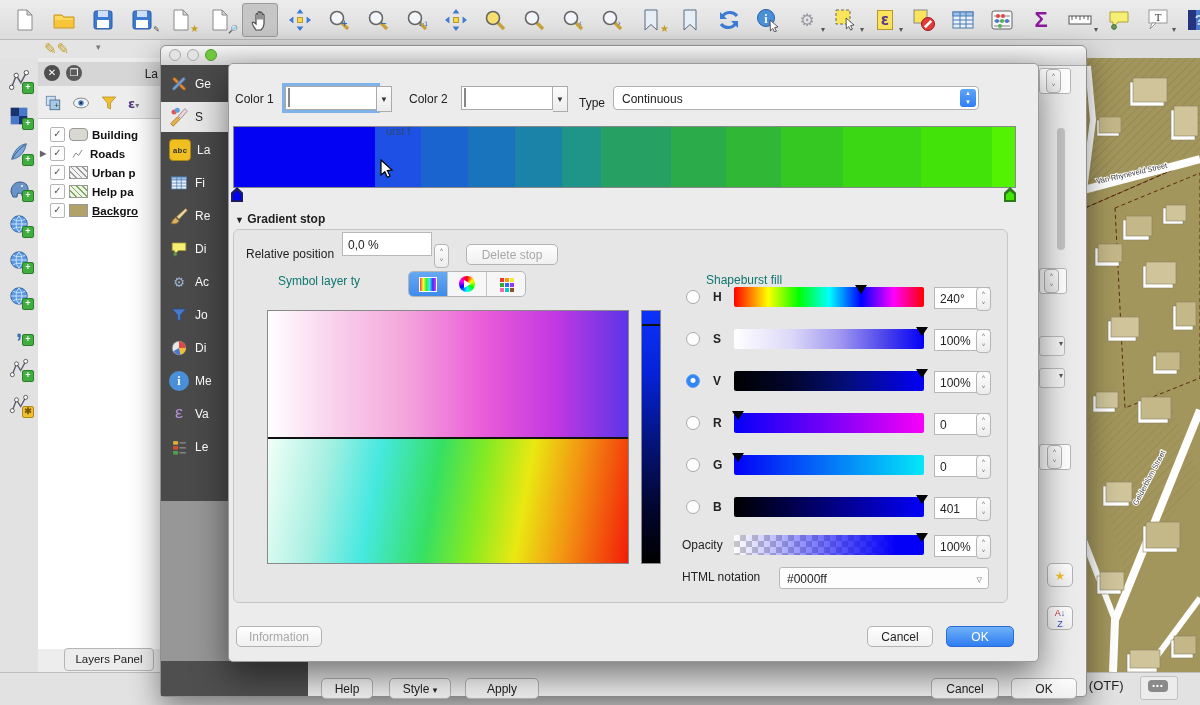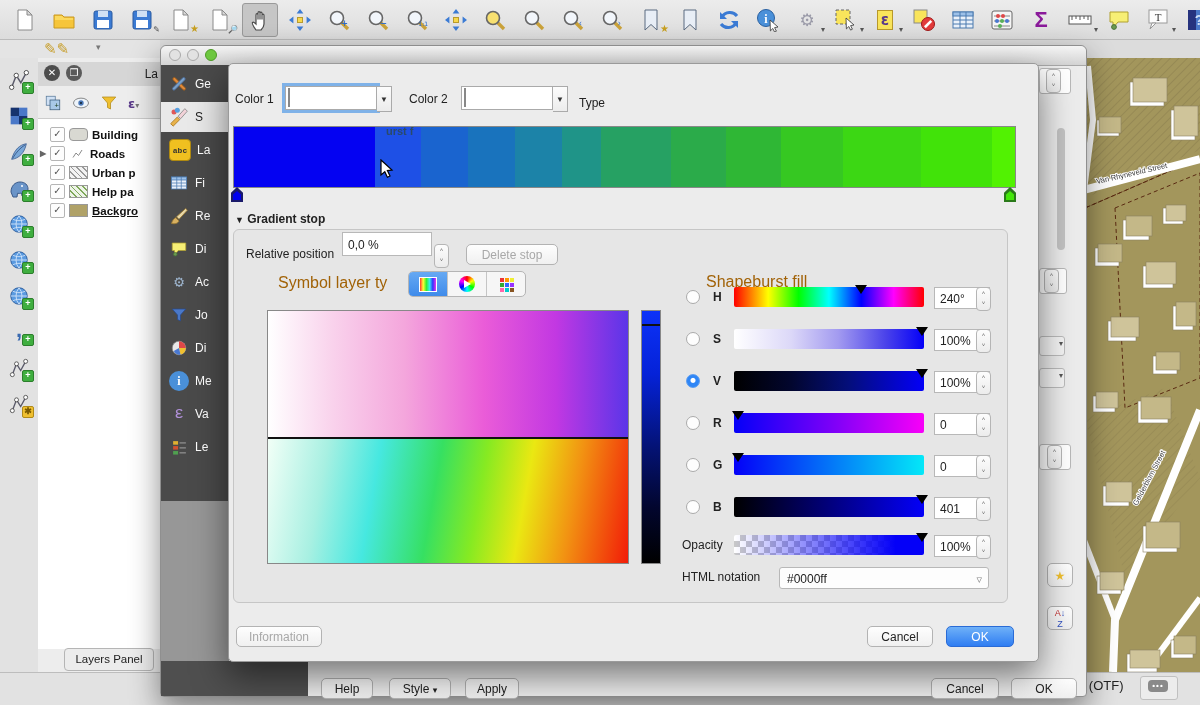--- a/index.html
+++ b/index.html
@@ -67,22 +67,22 @@
   
   .pick{left:228px;top:63px;width:809px;height:597px;background:#ececec;border:1px solid #9a9a9a;border-radius:5px;box-shadow:0 14px 34px rgba(0,0,0,.5);}
   .lab{position:absolute;font-size:12px;color:#222;}
   .cswatch{position:absolute;width:92px;height:24px;border:1px solid #aaa;background:#fff;padding:2px;box-sizing:border-box;}
   .cswatch .inner{width:100%;height:100%;border:1px solid #888;}
   .cswatch.focus{outline:3px solid #7fb2e8;outline-offset:0;}
   .ddarrow{position:absolute;width:14px;height:24px;background:linear-gradient(#fcfcfc,#ececec);border:1px solid #aaa;border-left:none;font-size:8px;color:#333;text-align:center;line-height:26px;}
   .combo{position:absolute;height:24px;background:#fff;border:1px solid #b0b0b0;border-radius:4px;font-size:12px;color:#222;line-height:24px;padding-left:8px;box-sizing:border-box;}
   .combo .bluecap{position:absolute;right:2px;top:2px;width:16px;height:18px;background:linear-gradient(#5fa5f7,#2f7df2);border-radius:3px;color:#fff;font-size:6px;line-height:9px;text-align:center;}
   .gradbar{position:absolute;left:4px;top:62px;width:781px;height:60px;border:1px solid #888;
-    background:linear-gradient(90deg,#0402f2 0,#0402f2 18%,#1e50e6 18%,#1e50e6 24%,#1a64cf 24%,#1a64cf 30%,#1973bd 30%,#1973bd 36%,#1c83a8 36%,#1c83a8 42%,#1f9488 42%,#1f9488 47%,#26a163 47%,#26a163 56%,#2bab4a 56%,#2bab4a 63%,#2fb735 63%,#2fb735 70%,#36c822 70%,#36c822 78%,#3cd714 78%,#3cd714 88%,#41e309 88%,#41e309 97%,#52f202 97%);font-weight:bold;}
-  .ghost{position:absolute;color:#a16207;font-size:16px;}
+    background:linear-gradient(90deg,#0402f2 0,#0402f2 18%,#1e50e6 18%,#1e50e6 24%,#1a64cf 24%,#1a64cf 30%,#1973bd 30%,#1973bd 36%,#1c83a8 36%,#1c83a8 42%,#1f9488 42%,#1f9488 47%,#26a163 47%,#26a163 56%,#2bab4a 56%,#2bab4a 63%,#2fb735 63%,#2fb735 70%,#36c822 70%,#36c822 78%,#3cd714 78%,#3cd714 88%,#41e309 88%,#41e309 97%,#52f202 97%);}
+  .ghost{position:absolute;color:#0f766e;font-size:12px;}
   .stop{position:absolute;width:12px;height:15px;clip-path:polygon(50% 0,100% 38%,100% 100%,0 100%,0 38%);}
   .stop i{position:absolute;left:2px;top:4px;width:8px;height:9px;clip-path:polygon(50% 0,100% 38%,100% 100%,0 100%,0 38%);}
   .sect{position:absolute;font-size:12px;font-weight:bold;color:#222;}
   .groupbox{position:absolute;left:4px;top:165px;width:773px;height:372px;background:#e6e6e6;border:1px solid #c6c6c6;border-radius:6px;}
   .tabseg{position:absolute;display:flex;border:1px solid #b5b5b5;border-radius:5px;overflow:hidden;background:#f6f6f6;}
   .tab{width:38px;height:24px;display:flex;align-items:center;justify-content:center;border-right:1px solid #c5c5c5;}
   .tab.sel{background:linear-gradient(#66a9f3,#3f8bea);}
   .tico-spec{width:16px;height:13px;border:1px solid #fff;background:linear-gradient(90deg,#f33,#ff3,#3e3,#3ee,#33f,#e3e);}
   .tico-wheel{width:16px;height:16px;border-radius:50%;background:conic-gradient(#f00,#ff0,#0f0,#0ff,#00f,#f0f,#f00);position:relative;}
   .tico-wheel:after{content:"";position:absolute;left:5px;top:4px;border-left:7px solid #fff;border-top:4px solid transparent;border-bottom:4px solid transparent;}
@@ -746,35 +746,36 @@
     <div class="mini-dd" style="left:878px;top:290px"></div>
     <div class="mini-dd" style="left:878px;top:322px"></div>
     <div class="spinbox" style="left:878px;top:398px;width:30px;height:24px"></div>
     <div class="stepper" style="left:886px;top:399px">˄<br>˅</div>
     <div class="btn" style="left:886px;top:517px;width:26px;height:24px;line-height:24px"><span style="color:#f0c030">★</span></div>
     <div class="btn" style="left:886px;top:560px;width:26px;height:24px;font-size:9px;line-height:11px;padding-top:1px"><span><span style="color:#c03030">A</span><span style="color:#3050c0">↓</span><br><span style="color:#3050c0">Z</span></span></div>
 
     <div class="lpd-foot">
       <div class="btn" style="left:160px;top:17px;width:52px">Help</div>
       <div class="btn" style="left:228px;top:17px;width:62px"><span>Style</span> <span style="font-size:9px">▾</span></div>
-      <div class="btn" style="left:304px;top:17px;width:54px">Apply</div>
+      <div class="btn" style="left:304px;top:17px;width:74px">Apply</div>
       <div class="btn" style="left:770px;top:17px;width:68px">Cancel</div>
       <div class="btn" style="left:850px;top:17px;width:66px">OK</div>
     </div>
   </div>
 
   <div class="abs pick">
 
     <span class="lab" style="left:6px;top:28px">Color 1</span>
     <span class="cswatch focus" style="left:56px;top:22px"><span class="inner" style="background:#0000ee"></span></span>
     <span class="ddarrow" style="left:148px;top:22px">▼</span>
     <span class="lab" style="left:180px;top:28px">Color 2</span>
     <span class="cswatch" style="left:232px;top:22px"><span class="inner" style="background:#3fe60a"></span></span>
     <span class="ddarrow" style="left:324px;top:22px">▼</span>
     <span class="lab" style="left:350px;top:32px">Type</span>
+    <span class="combo" style="left:384px;top:22px;width:366px"><span>Continuous</span><span class="bluecap">▲<br>▼</span></span>
 
     <div class="gradbar">
       <span class="ghost" style="left:152px;top:-2px;color:#2a4a6a;font-size:11px">urst f</span>
       <svg class="cursorA" style="left:146px;top:32px" width="14" height="20" viewBox="0 0 14 20">
           <path d="M1 1l11 10-4.6.6 2.6 5.4-2.6 1.2-2.6-5.4L1 16z" fill="#fff" stroke="#000" stroke-width="1.2"></path>
         </svg>
     </div>
     <div class="stop" style="left:2px;top:123px;background:#1a1a6a">
         <i style="background:#0000f0"></i>
       </div>

